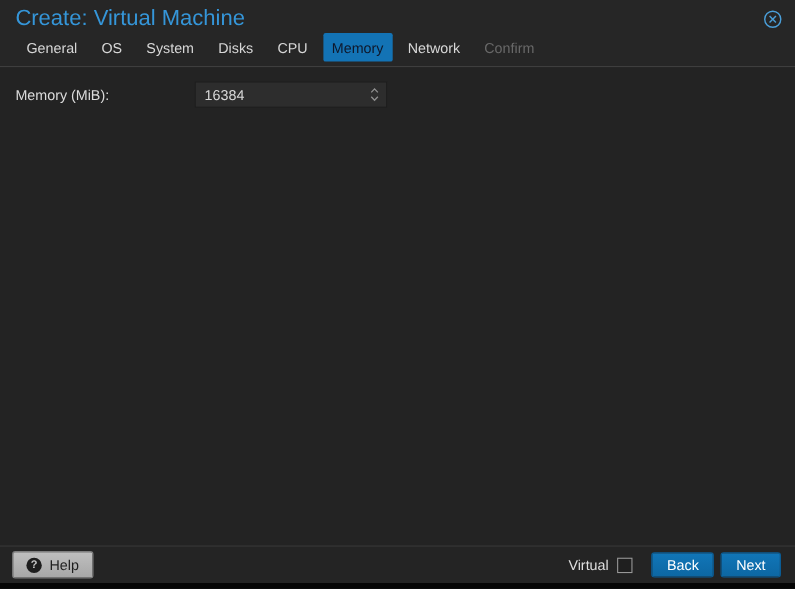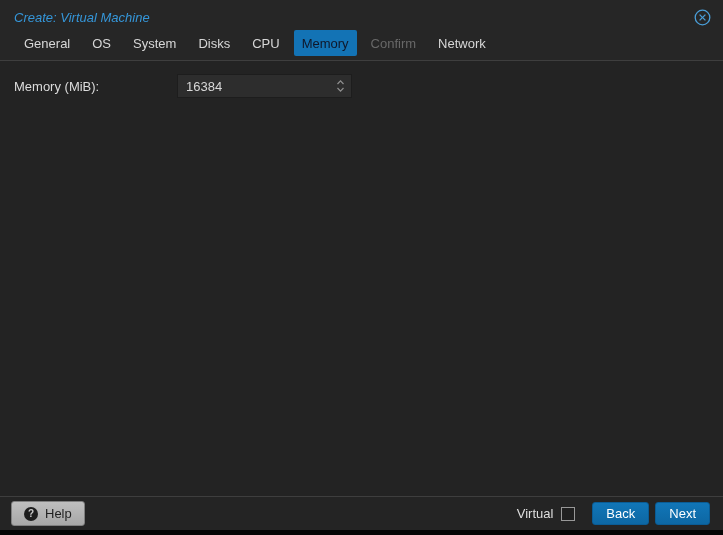--- a/index.html
+++ b/index.html
@@ -9,21 +9,21 @@
   .dialog {
     position: absolute; left: 0; top: 0; width: 723px; height: 530px;
     background: #262626; display: flex; flex-direction: column;
   }
 
   
   .title-row {
     display: flex; align-items: center; justify-content: space-between;
     padding: 7px 12px 3px 14px; height: 30px;
   }
-  .dialog-title { color: #3596d9; font-size: 13px; font-style: italic; }
+  .dialog-title { color: #3596d9; font-size: 20px; }
   .close-btn { width: 17px; height: 17px; cursor: pointer; display: flex; align-items: center; justify-content: center; }
 
   .tabbar {
     display: flex; align-items: stretch; gap: 6px;
     padding: 0 4px 4px 16px; height: 30px;
   }
   .tab {
     display: flex; align-items: center; padding: 0 8px;
     color: #d7d7d7; font-size: 13px; border-radius: 2px; cursor: pointer;
     white-space: nowrap;
@@ -101,22 +101,22 @@
     </span>
   </div>
 
   <div class="tabbar">
     <div class="tab">General</div>
     <div class="tab">OS</div>
     <div class="tab">System</div>
     <div class="tab">Disks</div>
     <div class="tab">CPU</div>
     <div class="tab active">Memory</div>
+    <div class="tab">Network</div>
     <div class="tab disabled">Confirm</div>
-    <div class="tab">Network</div>
   </div>
 
   <div class="content">
     <div class="form-row">
       <label class="form-label">Memory (MiB):</label>
       <div class="spin-field">
         <input type="text" value="16384" style="">
         <span class="spinner">
           <svg width="11" height="16" viewBox="0 0 11 16">
             <polyline points="2.5,6 5.5,2.8 8.5,6" fill="none" stroke="#8f8f8f" stroke-width="1.2"></polyline>

